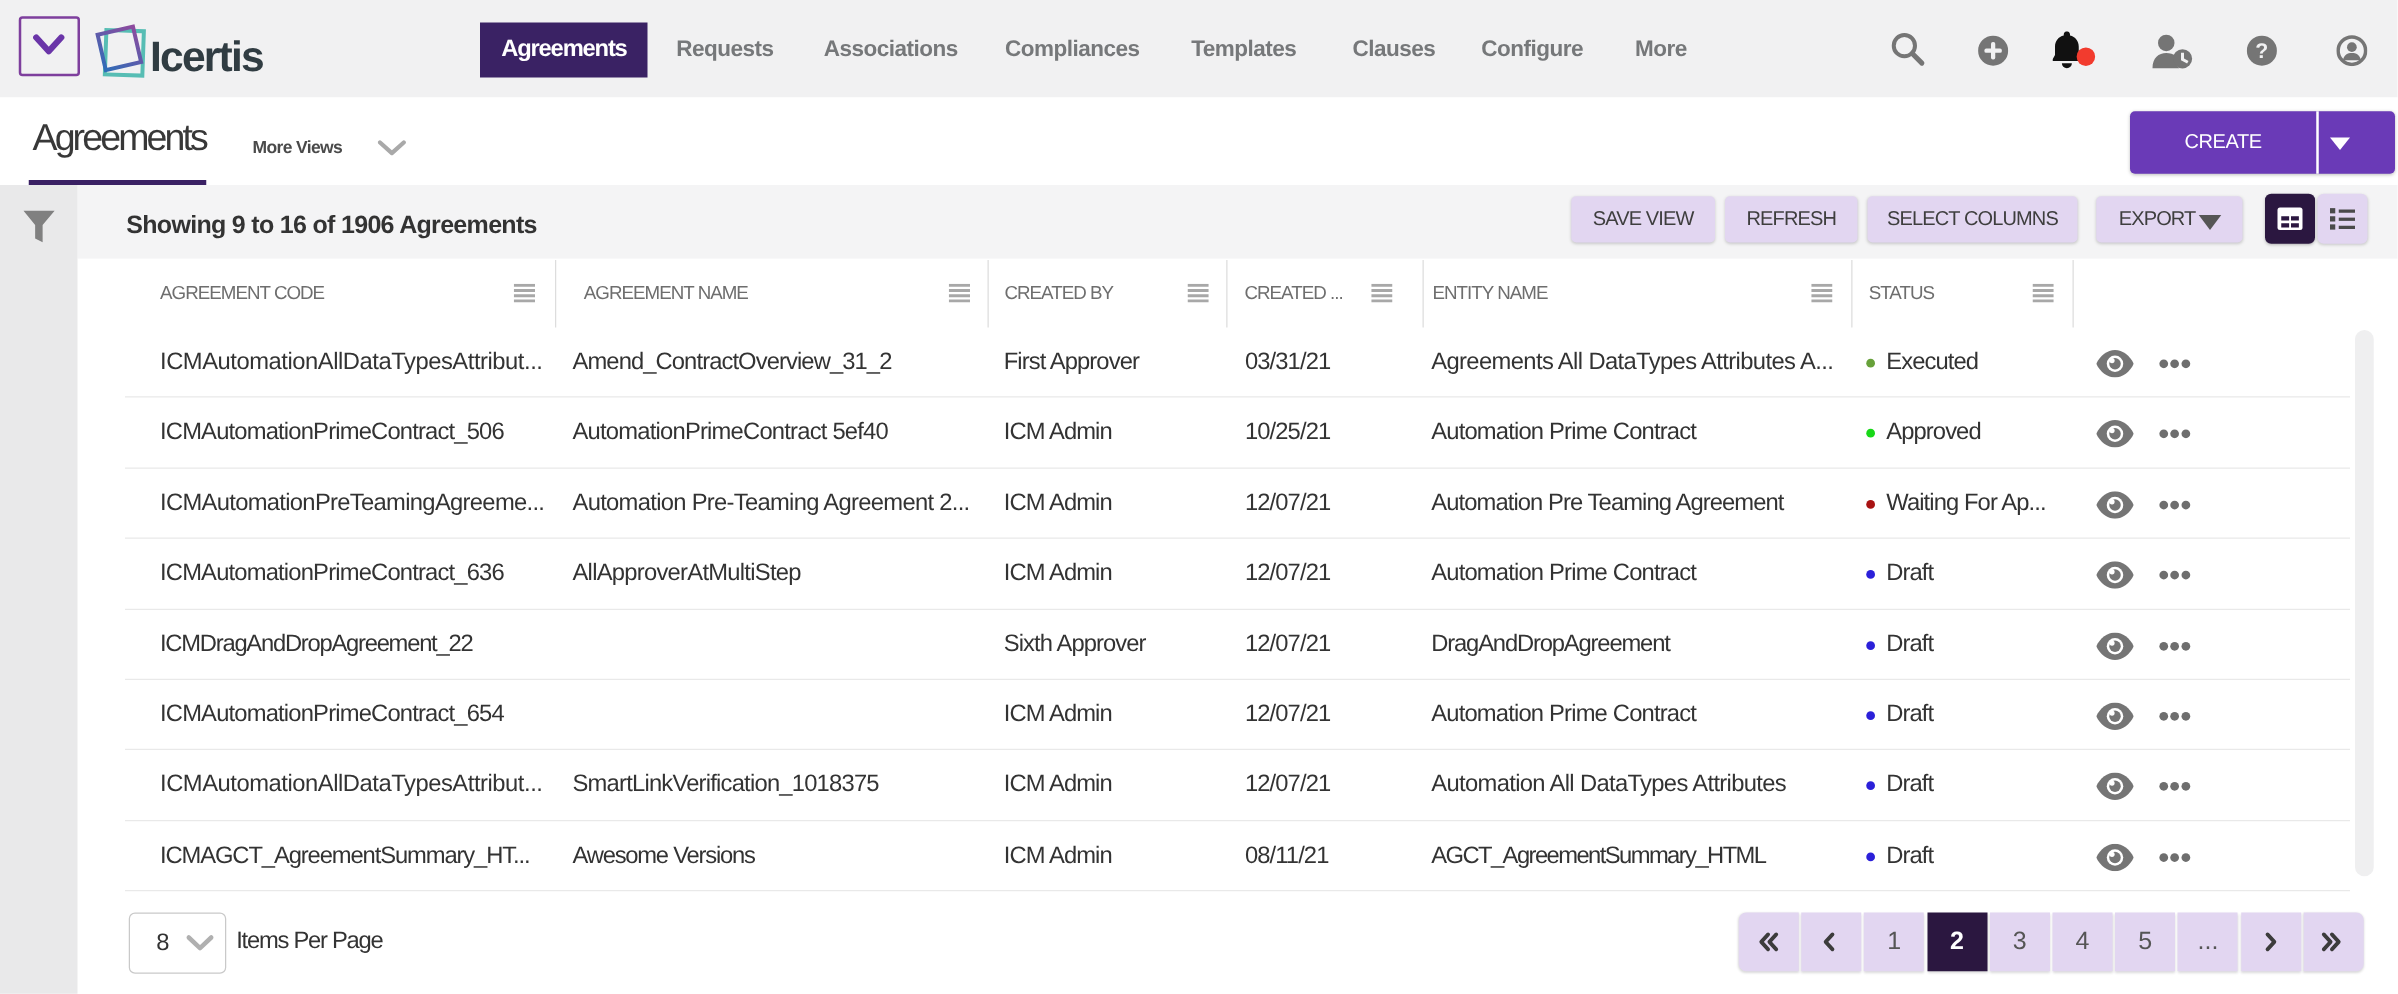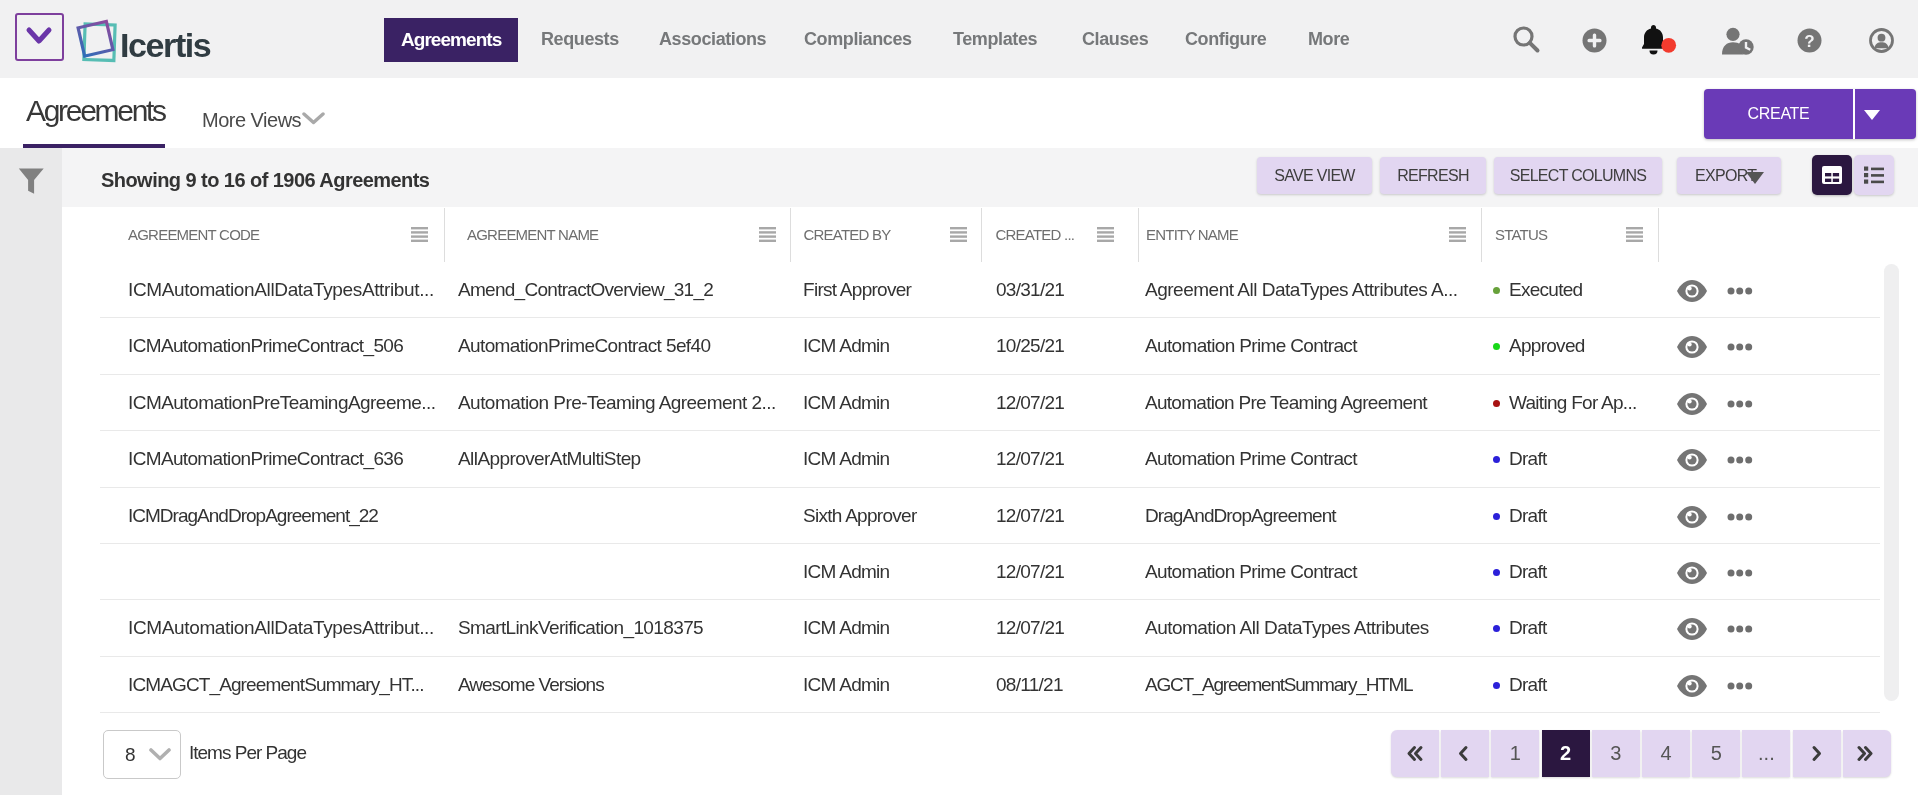--- a/index.html
+++ b/index.html
@@ -14,22 +14,22 @@
 .navItem { position:absolute; top:0; height:78px; line-height:78px; font-size:18px;
   font-weight:700; color:#76787a; letter-spacing:-0.4px; }
 #navActive { position:absolute; left:384px; top:18px; width:134px; height:44px;
   background:#3a2264; color:#fff; font-size:19px; font-weight:700; letter-spacing:-0.95px;
   line-height:44px; padding-left:17px; }
 
 
 #hdr2 { position:absolute; left:0; top:78px; width:1918px; height:70px; background:#fff; }
 #pgTitle { position:absolute; left:26px; top:94px; font-size:30px; color:#383838;
   letter-spacing:-2.3px; font-weight:400; }
-#moreViews { position:absolute; left:202px; top:109px; font-size:20px; color:#4a4a4a;
-  font-weight:400; letter-spacing:-0.5px; }
+#moreViews { position:absolute; left:202px; top:109px; font-size:14px; color:#4a4a4a;
+  font-weight:700; letter-spacing:-0.5px; }
 #underline { position:absolute; left:23px; top:143.5px; width:142px; height:4px; background:#3a2164; }
 #createBtn { position:absolute; left:1704px; top:89px; width:212px; height:50px;
   background:#6a3ab7; border-radius:4px; box-shadow:0 1px 3px rgba(0,0,0,0.25); }
 #createBtn .divider { position:absolute; left:149px; top:0; width:1.5px; height:50px; background:#fff; }
 #createBtn .txt { position:absolute; left:0; top:0; width:149px; height:50px; line-height:50px;
   text-align:center; color:#fff; font-size:16px; letter-spacing:-0.3px; }
 #createBtn .tri { position:absolute; left:160px; top:21px; width:0; height:0;
   border-left:8px solid transparent; border-right:8px solid transparent; border-top:10px solid #fff; }
 
 
@@ -150,21 +150,21 @@
 <div id="sidebar">
   <svg class="abs" style="left:18px;top:20px" width="27" height="27" viewBox="0 0 27 27">
     <path d="M0.8 0.5 L25.7 0.5 L16.1 12 L16.1 25.7 L10.1 22.8 L10.1 12 Z" fill="#808080"></path>
   </svg>
 </div>
 <div id="toolbar">
   <div id="showing">Showing 9 to 16 of 1906 Agreements</div>
   <div class="tbtn" style="left:1195px;width:115px">SAVE VIEW</div>
   <div class="tbtn" style="left:1318px;width:106px">REFRESH</div>
   <div class="tbtn" style="left:1432px;width:168px">SELECT COLUMNS</div>
-  <div class="tbtn" style="left:1615px;width:104px;text-align:left;padding-left:18px">EXPORT
+  <div class="tbtn" style="left:1615px;width:117px;text-align:left;padding-left:18px">EXPORT
     <span style="position:absolute;right:17px;top:15px;width:0;height:0;border-left:9.5px solid transparent;border-right:9.5px solid transparent;border-top:12.5px solid #555"></span>
   </div>
   <div id="gridBtn">
     <svg width="40" height="40" viewBox="0 0 40 40">
       <rect x="10" y="11" width="20" height="18" rx="2" fill="#fff"></rect>
       <rect x="13" y="18" width="6.3" height="3.4" fill="#2b1740"></rect>
       <rect x="20.8" y="18" width="6.3" height="3.4" fill="#2b1740"></rect>
       <rect x="13" y="23.6" width="6.3" height="3.4" fill="#2b1740"></rect>
       <rect x="20.8" y="23.6" width="6.3" height="3.4" fill="#2b1740"></rect>
     </svg>
@@ -259,21 +259,21 @@
     <div class="pbtn" style="left: 451.8px; border-radius: 0px 6px 6px 0px;"><svg width="20" height="19" viewBox="0 0 20 19" style="margin-top: 14px;">
         <path d="M8.5 3.5 L14 9.5 L8.5 15.5 M2 3.5 L7.5 9.5 L2 15.5" fill="none" stroke="#3c3c3c" stroke-width="3" stroke-linecap="round" stroke-linejoin="round"></path>
       </svg></div>
   </div>
 
 <div class="row" style="top: 262px;">
     <div class="cell c1" style="letter-spacing: -0.36px;">ICMAutomationAllDataTypesAttribut...</div>
     <div class="cell c2" style="letter-spacing: -0.72px;">Amend_ContractOverview_31_2</div>
     <div class="cell c3">First Approver</div>
     <div class="cell c4">03/31/21</div>
-    <div class="cell c5" style="letter-spacing: -0.49px;">Agreement All DataTypes Attributes A...</div>
+    <div class="cell c5" style="letter-spacing: -0.49px;">Agreements All DataTypes Attributes A...</div>
     <div class="cell c6">Executed</div>
     <div class="dot" style="background: rgb(103, 161, 58);"></div>
     <svg class="eye" width="30" height="22" viewBox="0 0 30 22">
       <path d="M15 0 C21 0 27 4.5 30 11 C27 17.5 21 22 15 22 C9 22 3 17.5 0 11 C3 4.5 9 0 15 0 Z" fill="#757575"></path>
       <circle cx="15" cy="11" r="6.6" fill="#fff"></circle>
       <circle cx="15" cy="11" r="4.6" fill="#757575"></circle>
       <circle cx="12.6" cy="8.4" r="2.1" fill="#fff"></circle>
     </svg>
     <svg class="dots3" width="26" height="8" viewBox="0 0 26 8">
       <circle cx="4" cy="4" r="3.5" fill="#6e6e6e"></circle>
@@ -359,20 +359,21 @@
       <circle cx="12.6" cy="8.4" r="2.1" fill="#fff"></circle>
     </svg>
     <svg class="dots3" width="26" height="8" viewBox="0 0 26 8">
       <circle cx="4" cy="4" r="3.5" fill="#6e6e6e"></circle>
       <circle cx="12.7" cy="4" r="3.5" fill="#6e6e6e"></circle>
       <circle cx="21.7" cy="4" r="3.5" fill="#6e6e6e"></circle>
     </svg>
   </div>
 <div class="rsep" style="top: 543px;"></div>
 <div class="row" style="top: 544px;">
+    <div class="cell c1" style="letter-spacing: -0.65px;">ICMAutomationPrimeContract_654</div>
     <div class="cell c3">ICM Admin</div>
     <div class="cell c4">12/07/21</div>
     <div class="cell c5" style="letter-spacing: -0.65px;">Automation Prime Contract</div>
     <div class="cell c6">Draft</div>
     <div class="dot" style="background: rgb(43, 32, 217);"></div>
     <svg class="eye" width="30" height="22" viewBox="0 0 30 22">
       <path d="M15 0 C21 0 27 4.5 30 11 C27 17.5 21 22 15 22 C9 22 3 17.5 0 11 C3 4.5 9 0 15 0 Z" fill="#757575"></path>
       <circle cx="15" cy="11" r="6.6" fill="#fff"></circle>
       <circle cx="15" cy="11" r="4.6" fill="#757575"></circle>
       <circle cx="12.6" cy="8.4" r="2.1" fill="#fff"></circle>

